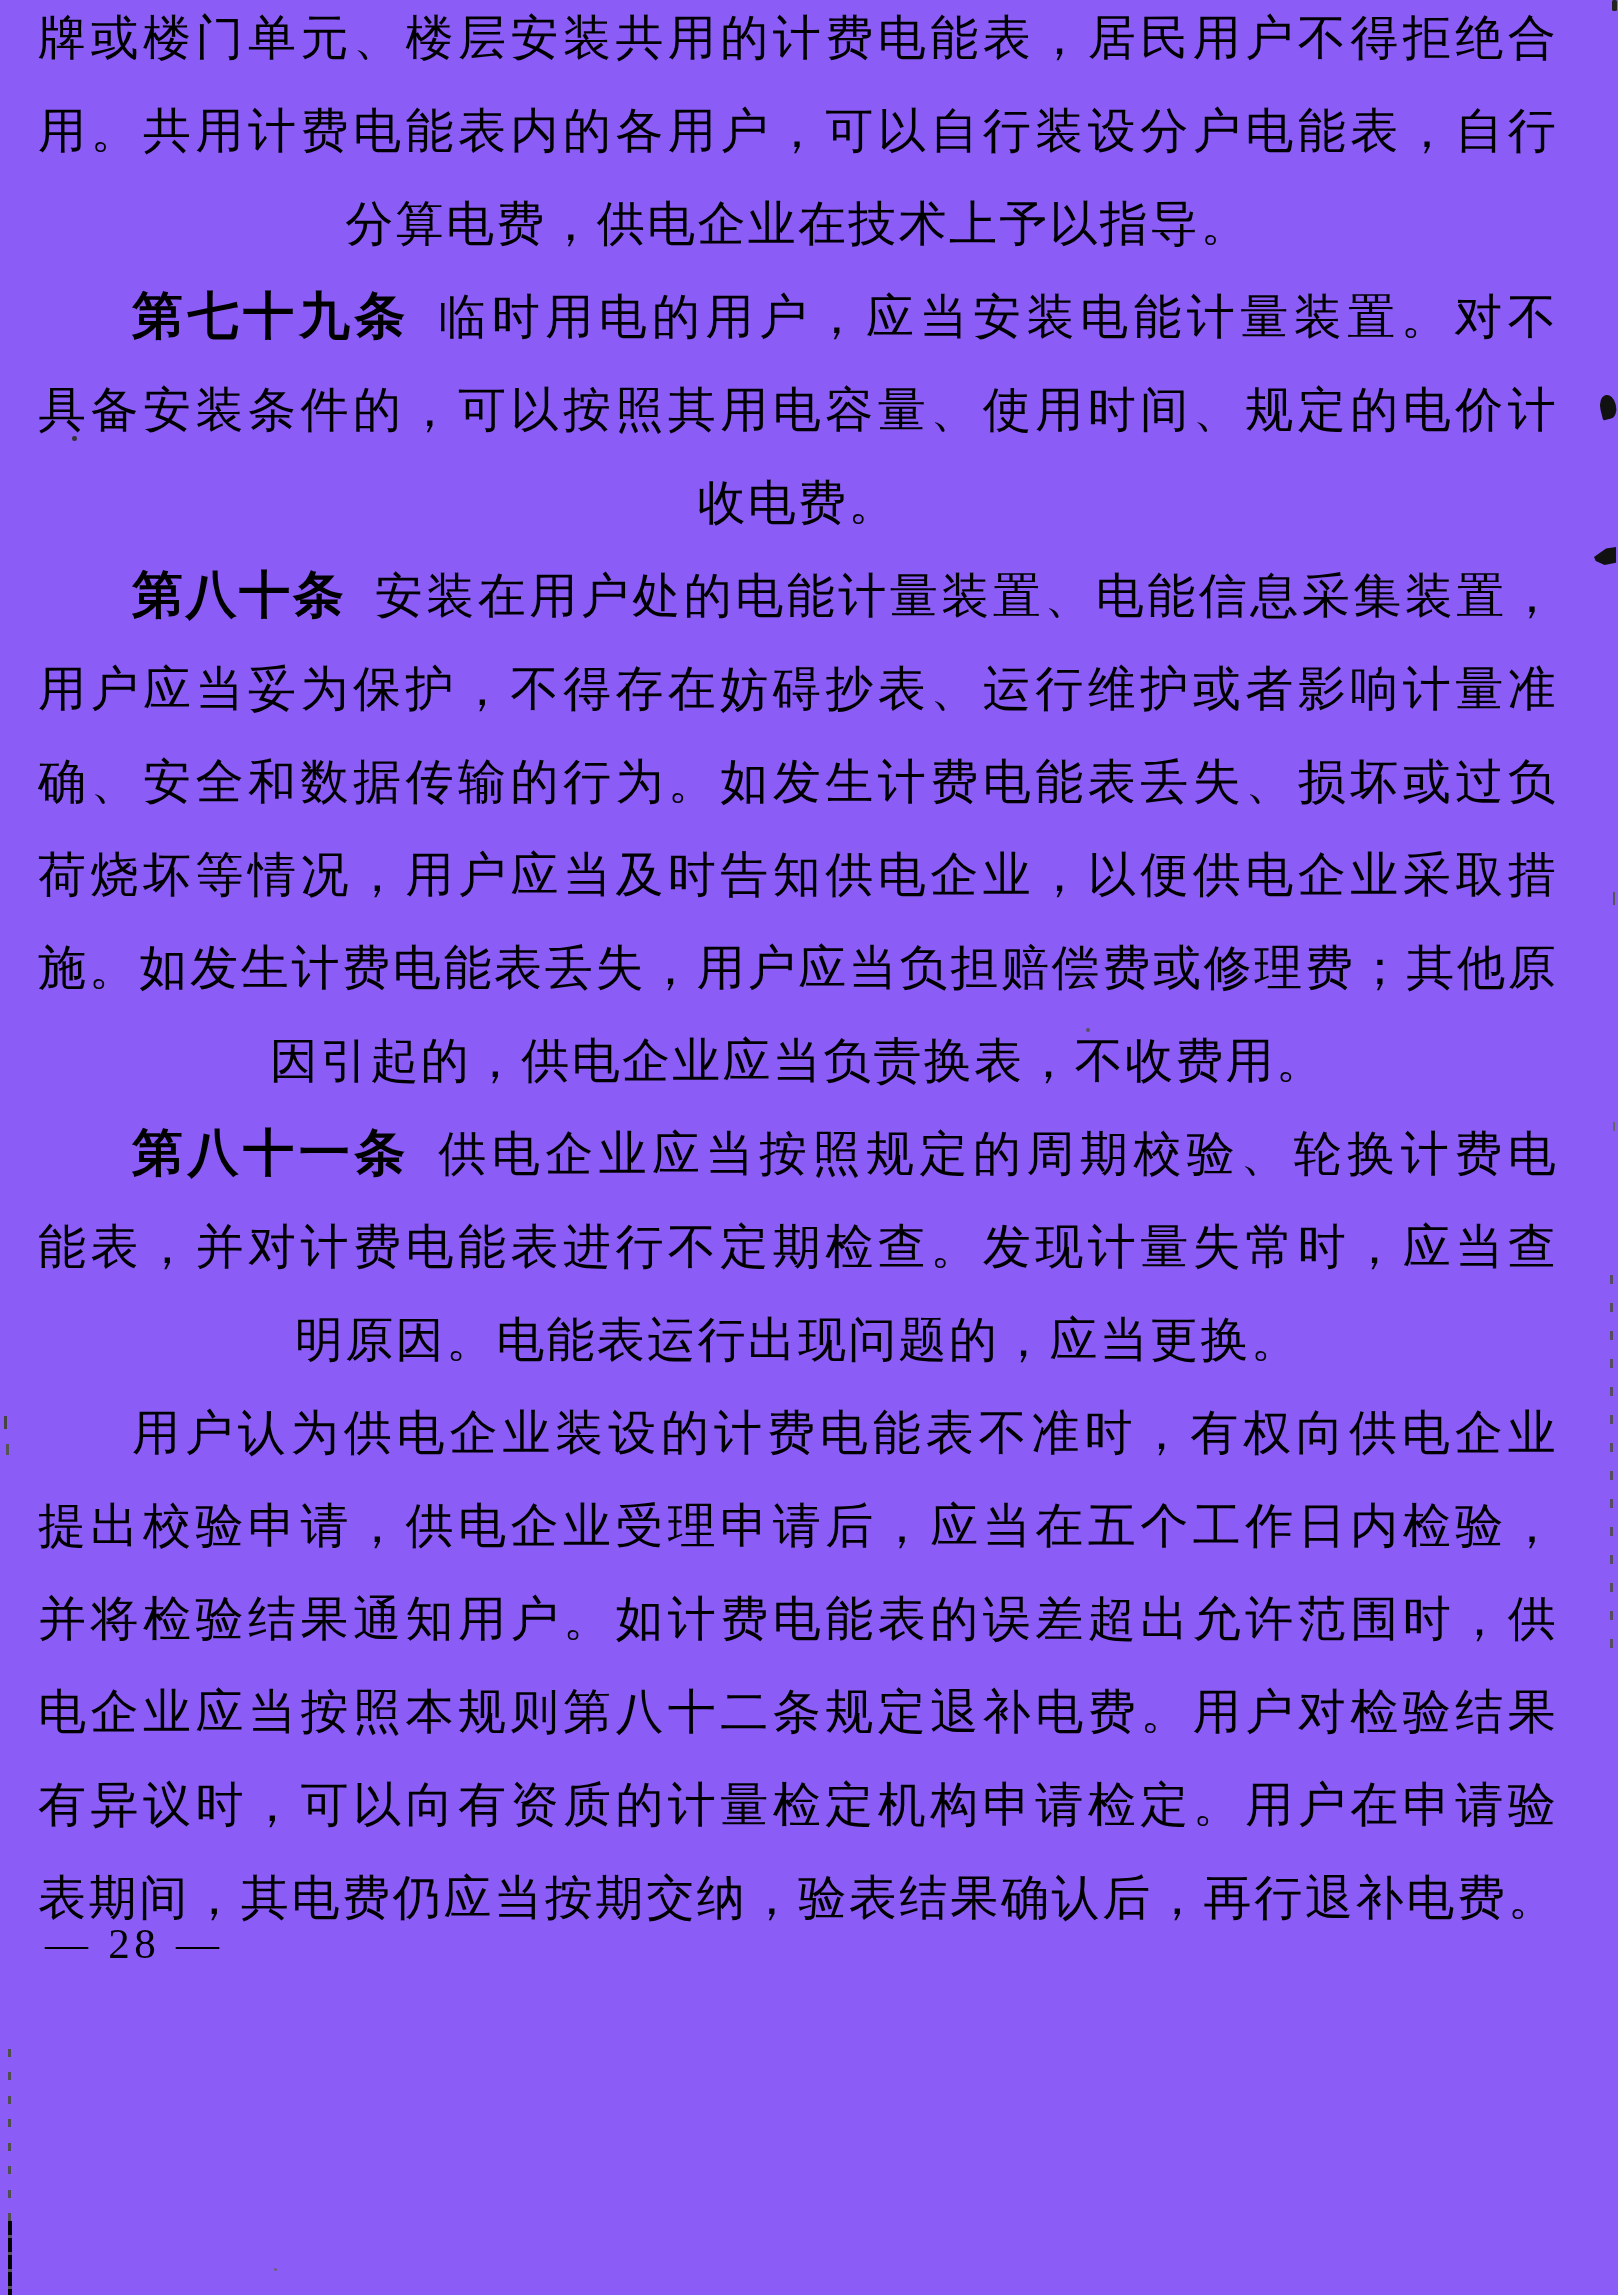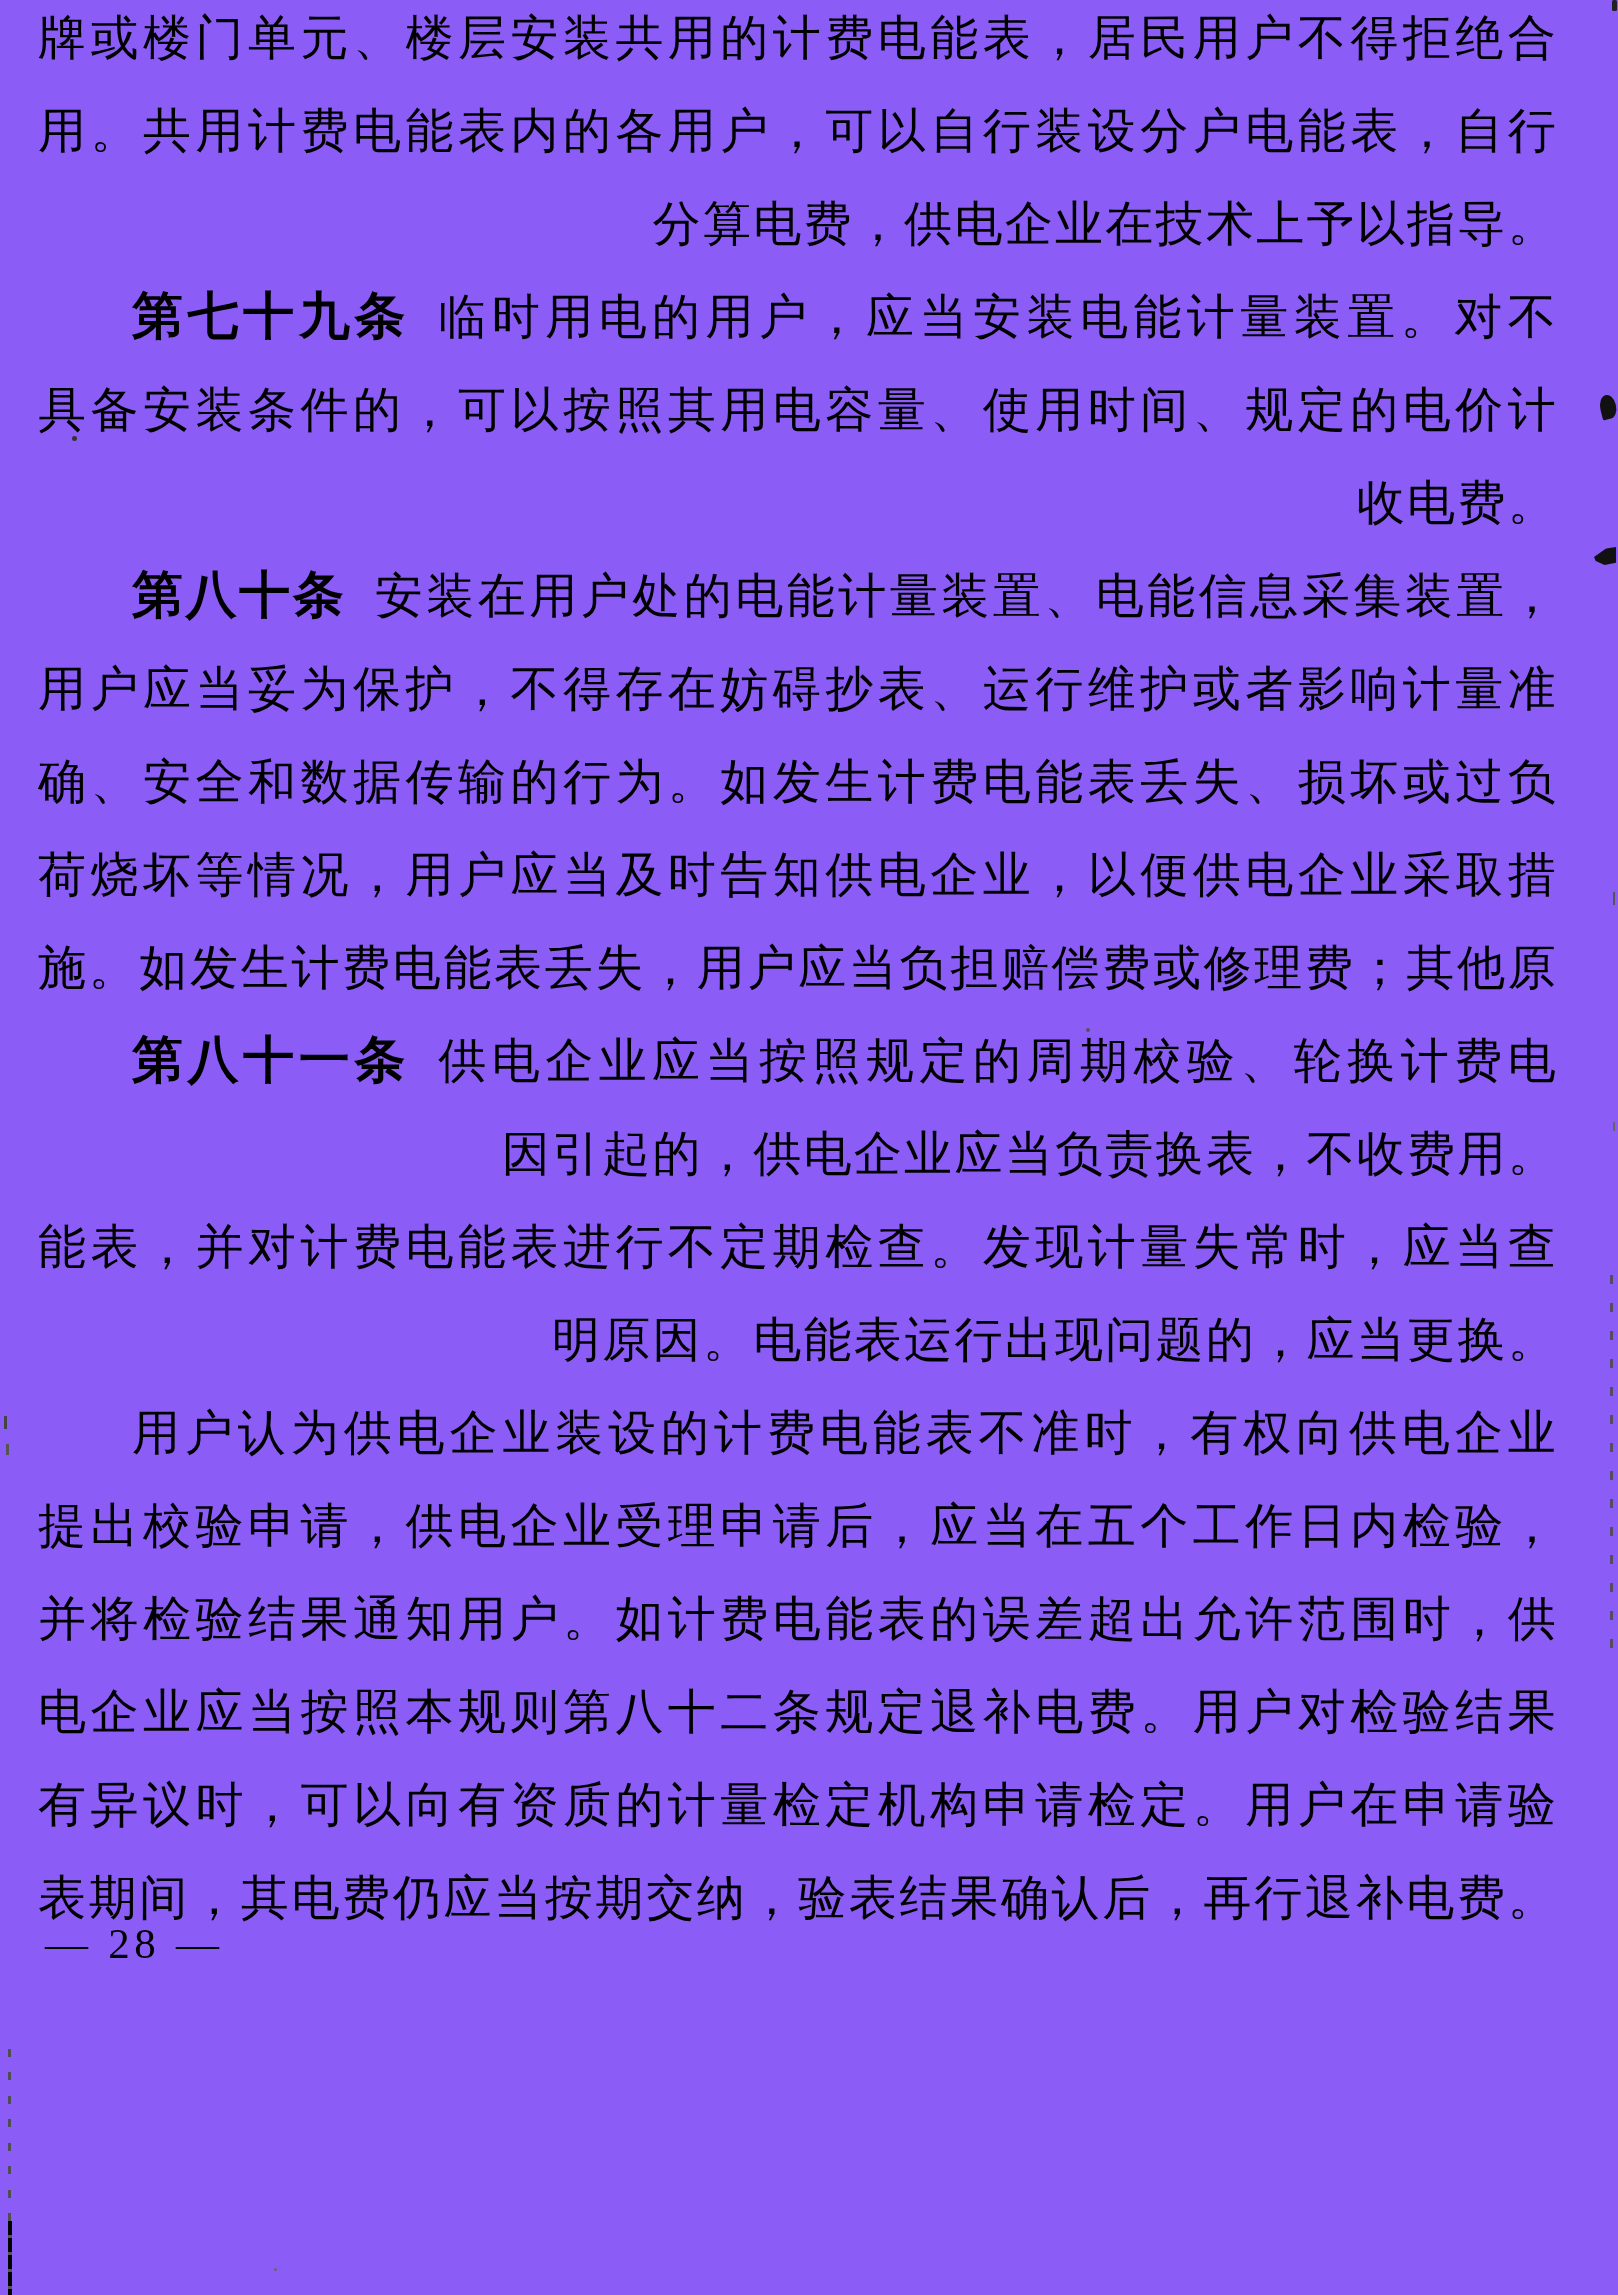--- a/index.html
+++ b/index.html
@@ -26,21 +26,21 @@
     top: -8.6px;
     width: 1520px;
   }
   .tline {
     height: 93px;
     line-height: 93px;
     font-size: 48px;
     letter-spacing: 2.3px;
     white-space: normal;
     overflow: visible;
-    text-align: right;
+    text-align: center;
   }
   .tline.justify {
     text-align: justify;
     text-align-last: justify;
   }
   .tline.indent {
     padding-left: 94px;
   }
   .article-term {
     font-weight: 900;
@@ -88,22 +88,22 @@
       <div class="tline justify">用。共用计费电能表内的各用户，可以自行装设分户电能表，自行</div>
       <div class="tline">分算电费，供电企业在技术上予以指导。</div>
       <div class="tline justify indent"><span class="article-term">第七十九条</span>临时用电的用户，应当安装电能计量装置。对不</div>
       <div class="tline justify">具备安装条件的，可以按照其用电容量、使用时间、规定的电价计</div>
       <div class="tline">收电费。</div>
       <div class="tline justify indent"><span class="article-term">第八十条</span>安装在用户处的电能计量装置、电能信息采集装置，</div>
       <div class="tline justify">用户应当妥为保护，不得存在妨碍抄表、运行维护或者影响计量准</div>
       <div class="tline justify">确、安全和数据传输的行为。如发生计费电能表丢失、损坏或过负</div>
       <div class="tline justify">荷烧坏等情况，用户应当及时告知供电企业，以便供电企业采取措</div>
       <div class="tline justify">施。如发生计费电能表丢失，用户应当负担赔偿费或修理费；其他原</div>
+      <div class="tline">因引起的，供电企业应当负责换表，不收费用。</div>
       <div class="tline justify indent"><span class="article-term">第八十一条</span>供电企业应当按照规定的周期校验、轮换计费电</div>
-      <div class="tline">因引起的，供电企业应当负责换表，不收费用。</div>
       <div class="tline justify">能表，并对计费电能表进行不定期检查。发现计量失常时，应当查</div>
       <div class="tline">明原因。电能表运行出现问题的，应当更换。</div>
       <div class="tline justify indent">用户认为供电企业装设的计费电能表不准时，有权向供电企业</div>
       <div class="tline justify">提出校验申请，供电企业受理申请后，应当在五个工作日内检验，</div>
       <div class="tline justify">并将检验结果通知用户。如计费电能表的误差超出允许范围时，供</div>
       <div class="tline justify">电企业应当按照本规则第八十二条规定退补电费。用户对检验结果</div>
       <div class="tline justify">有异议时，可以向有资质的计量检定机构申请检定。用户在申请验</div>
       <div class="tline justify">表期间，其电费仍应当按期交纳，验表结果确认后，再行退补电费。</div>
     </div>
 

